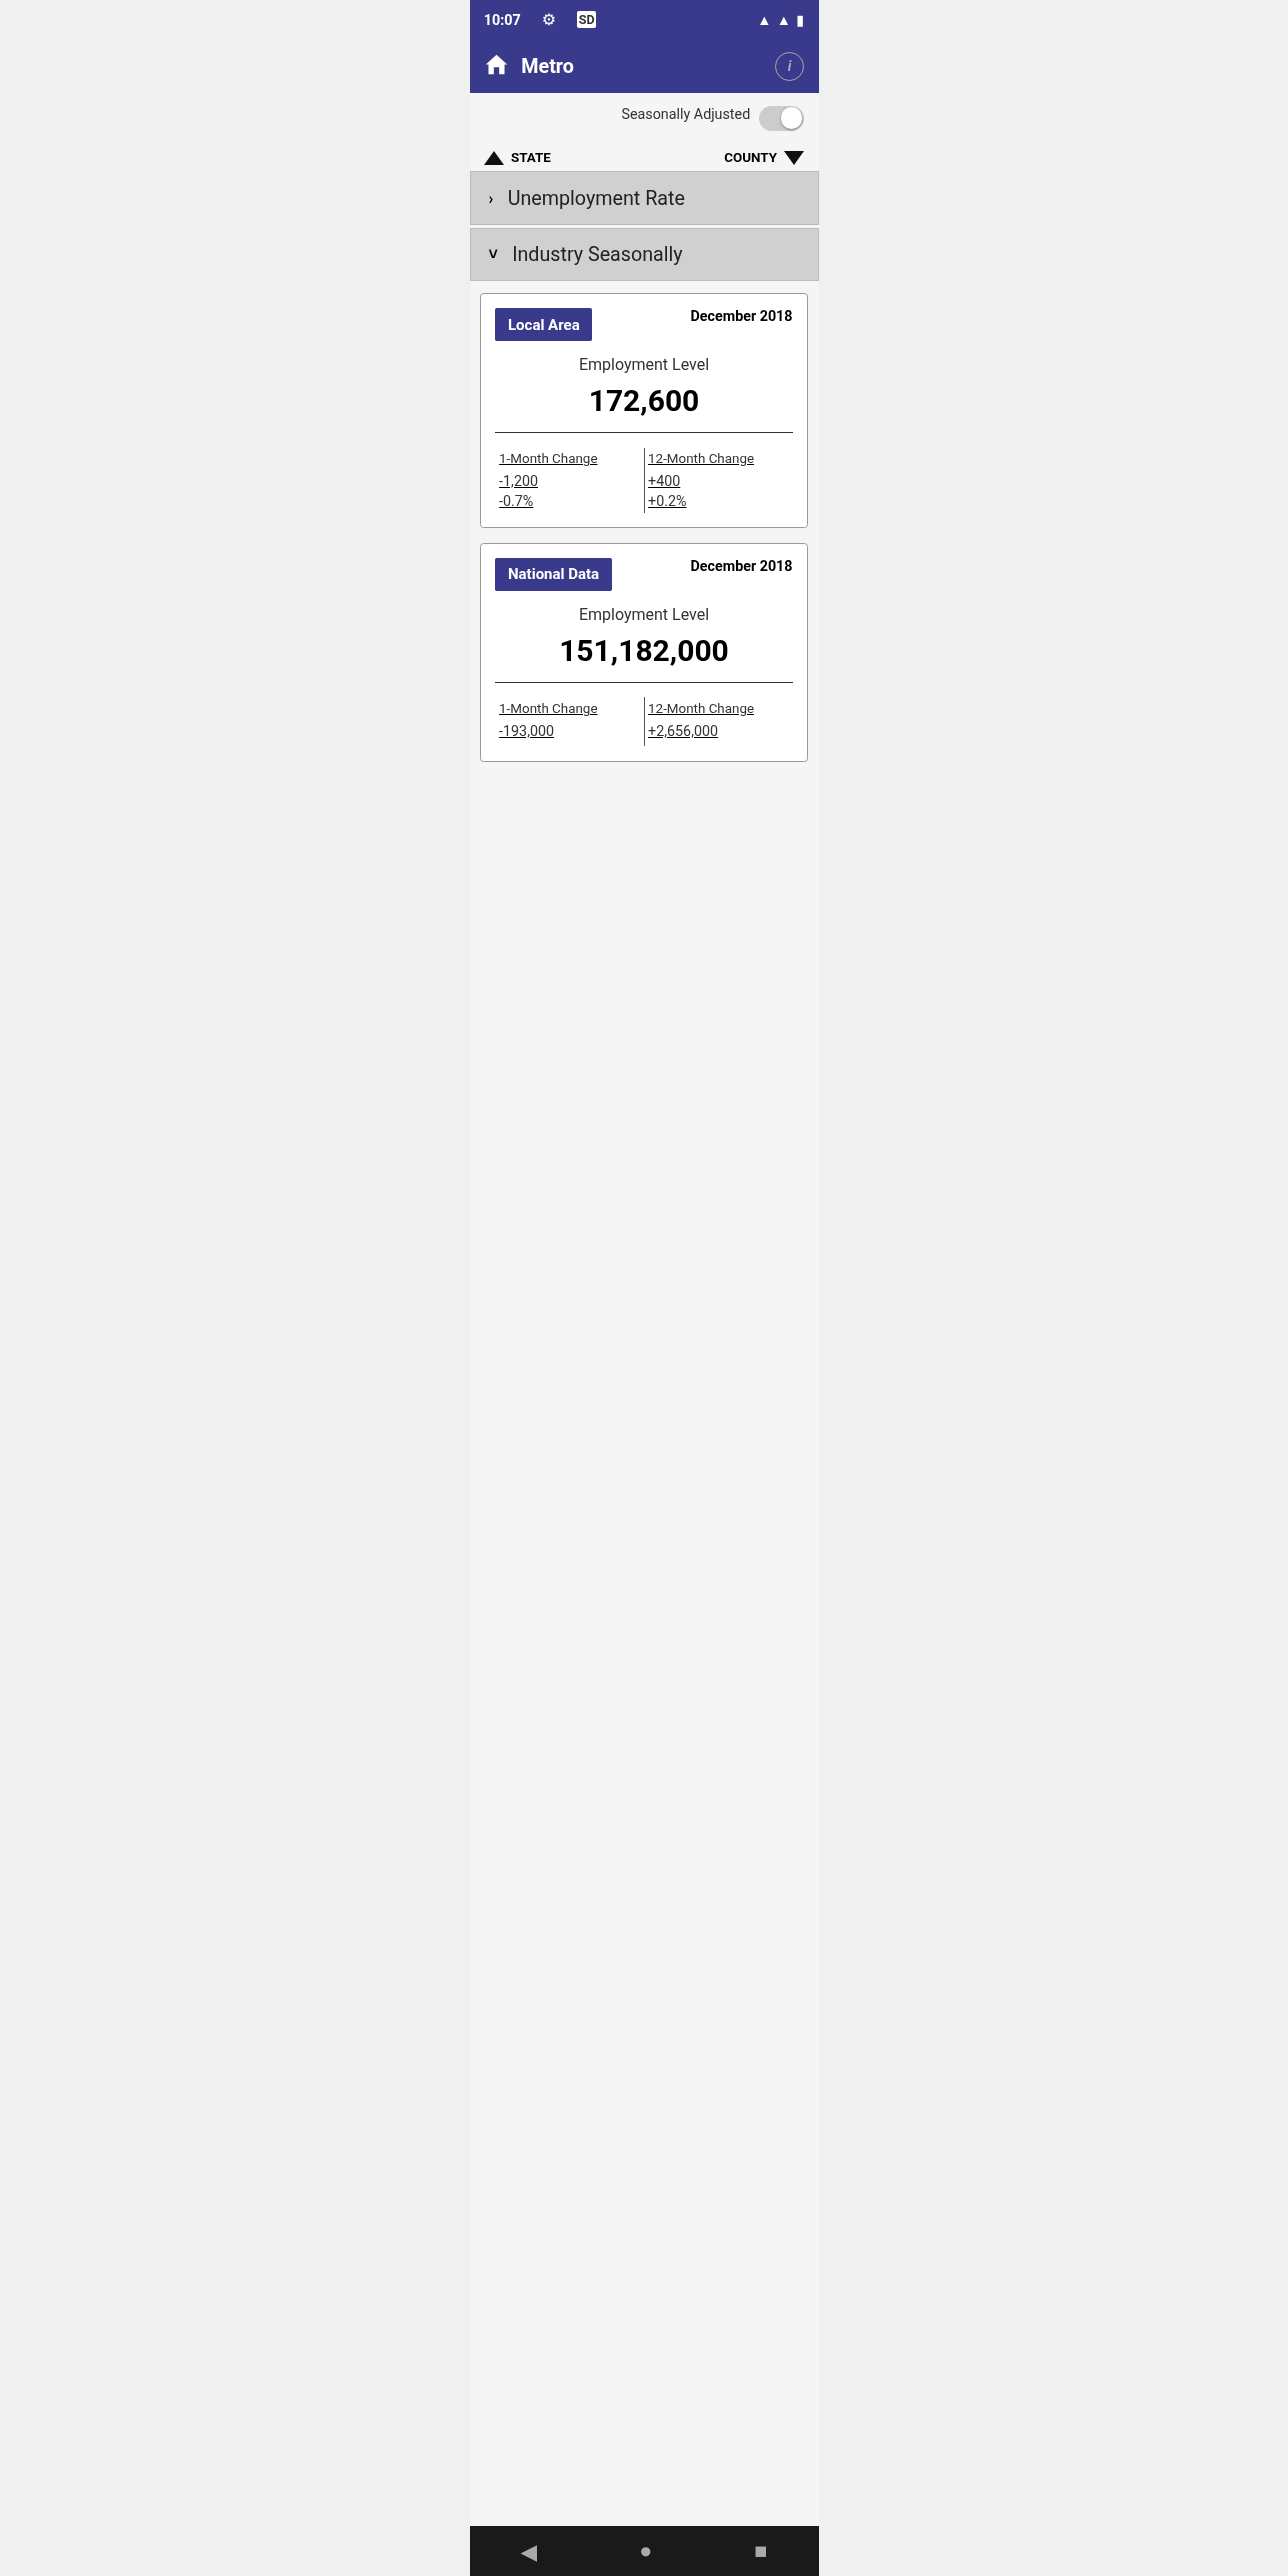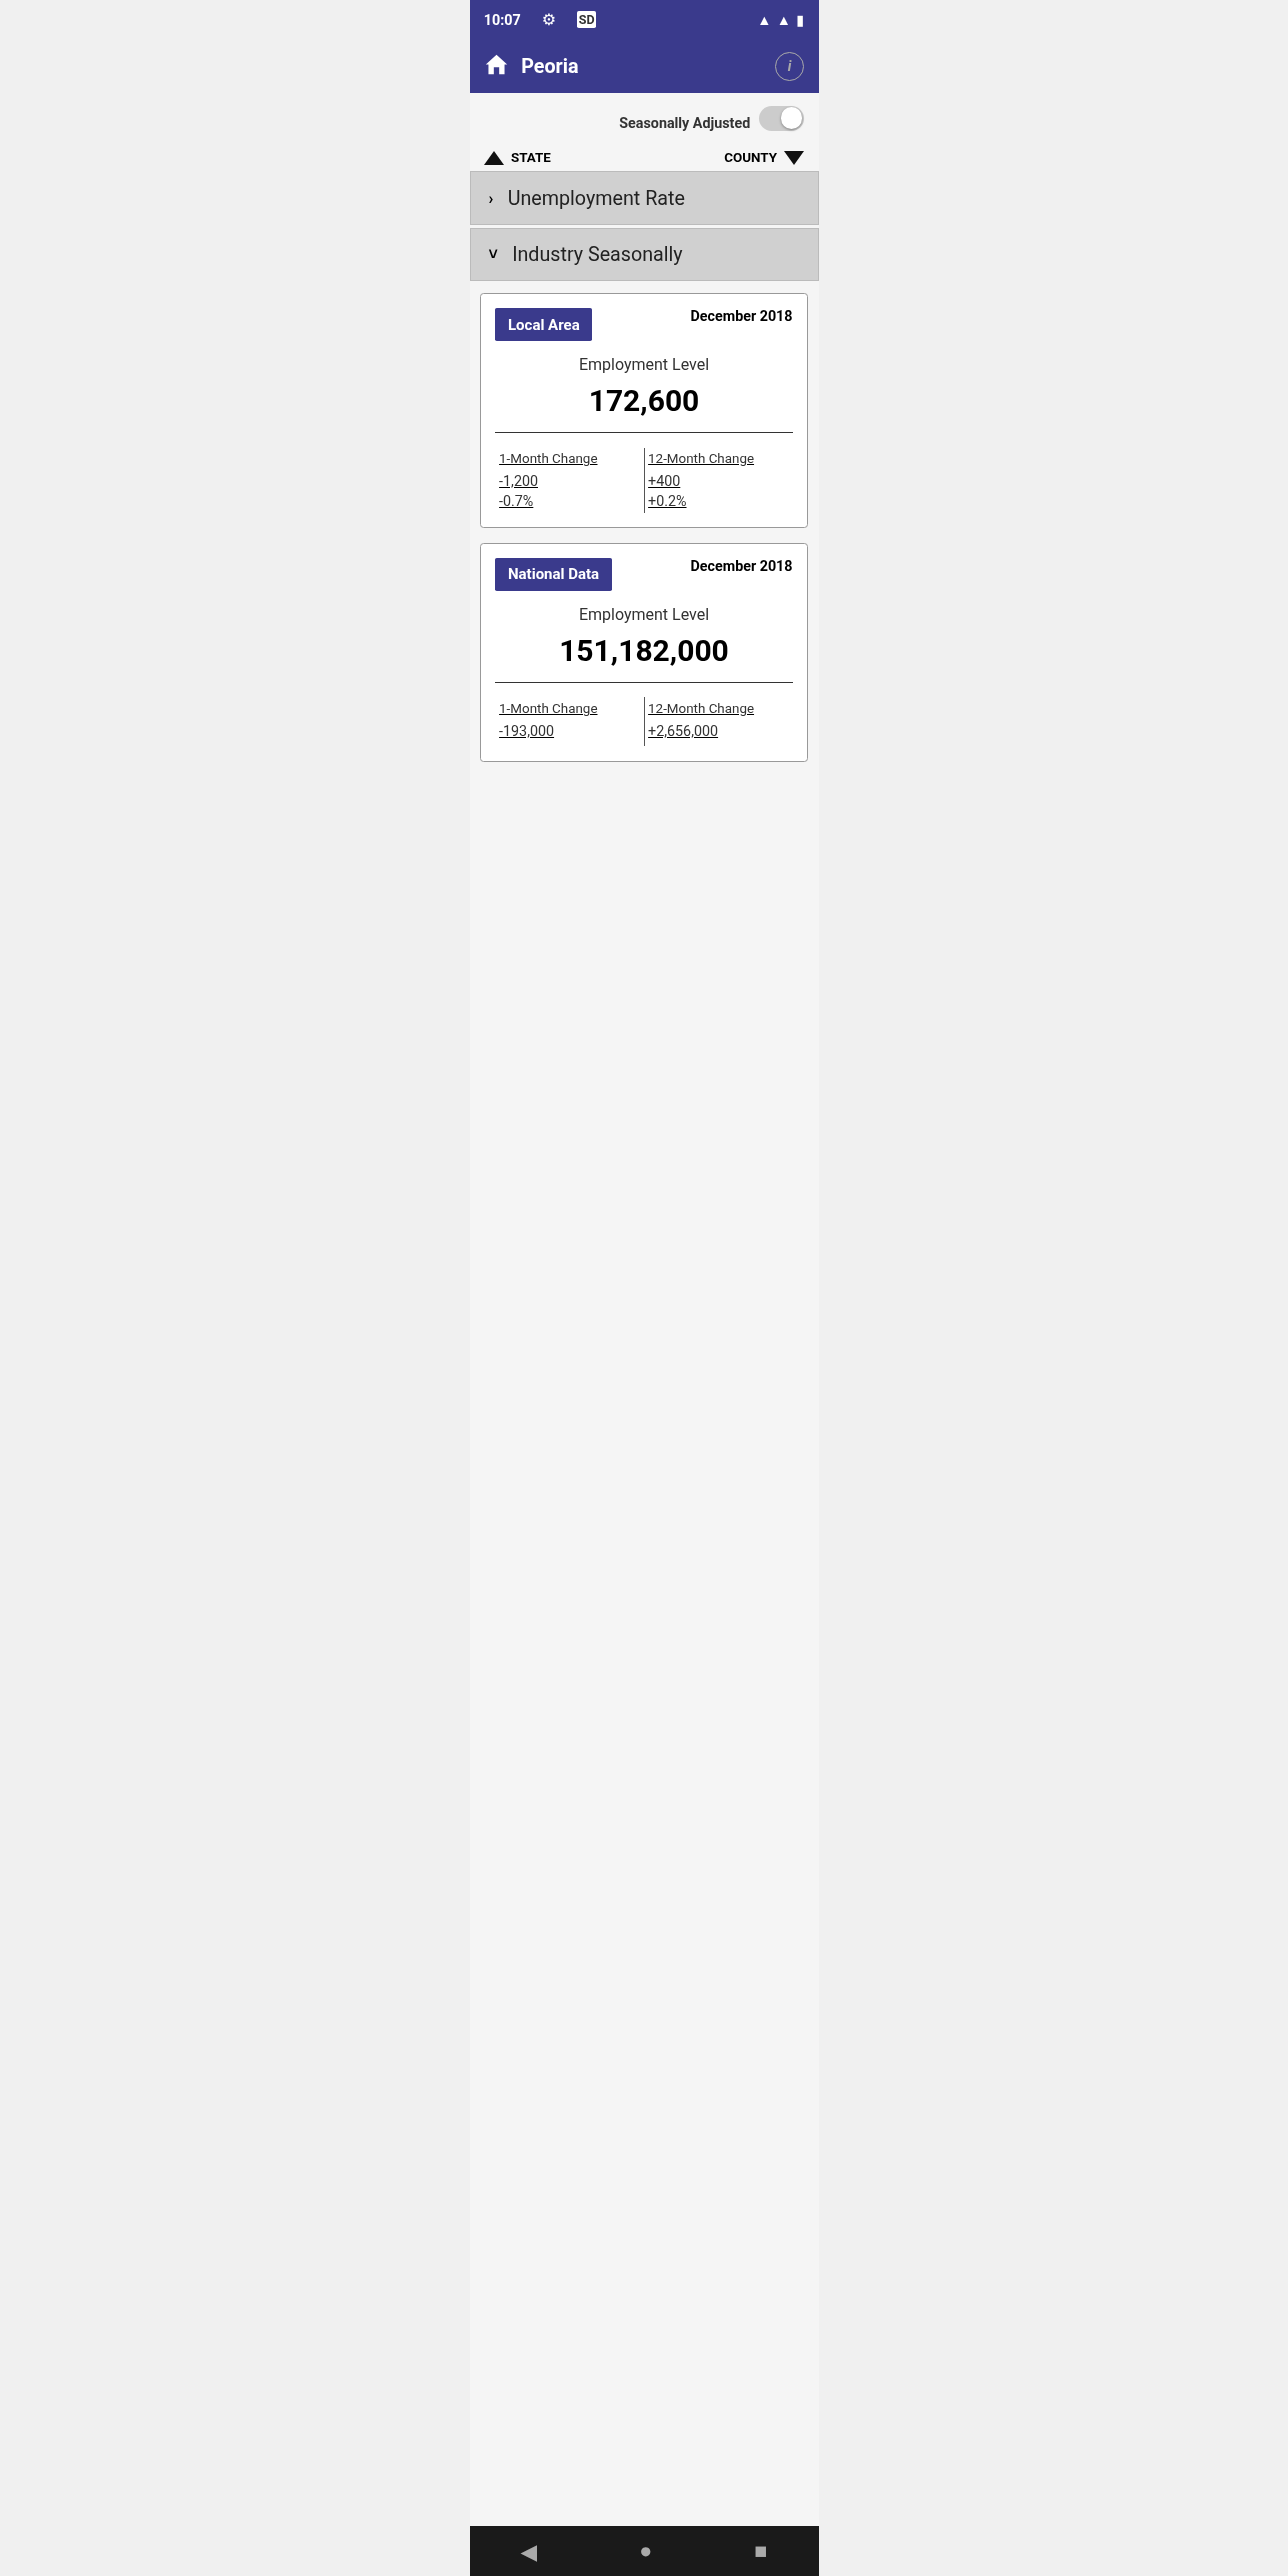--- a/index.html
+++ b/index.html
@@ -84,25 +84,24 @@
     
     .content {
       background: #f5f5f5;
       min-height: calc(100vh - 93px - 50px);
     }
 
     
     .seasonally-adjusted-row {
       background: #f5f5f5;
       display: flex;
-      align-items: flex-end;
+      align-items: flex-start;
       justify-content: flex-end;
       padding: 12.5px 14.3px;
       gap: 9px;
-      font-weight: bold;
     }
 
     .toggle-label {
       font-size: 14.3px;
       color: #333;
     }
 
     .toggle {
       width: 45px;
       height: 25px;
@@ -327,21 +326,21 @@
   </div>
 </div>
 
 <div class="app-bar">
   <div class="app-bar-left">
     <div style="cursor:pointer;">
       <svg width="25" height="25" viewBox="0 0 28 28" fill="white">
         <polygon points="14,3 2,14 5,14 5,25 11,25 11,17 17,17 17,25 23,25 23,14 26,14"></polygon>
       </svg>
     </div>
-    <span class="app-bar-title">Peoria</span>
+    <span class="app-bar-title">Metro</span>
   </div>
   <div class="info-icon">
     <span>i</span>
   </div>
 </div>
 
 <div class="content">
 
   <div class="seasonally-adjusted-row">
     <span class="toggle-label">Seasonally Adjusted</span>

